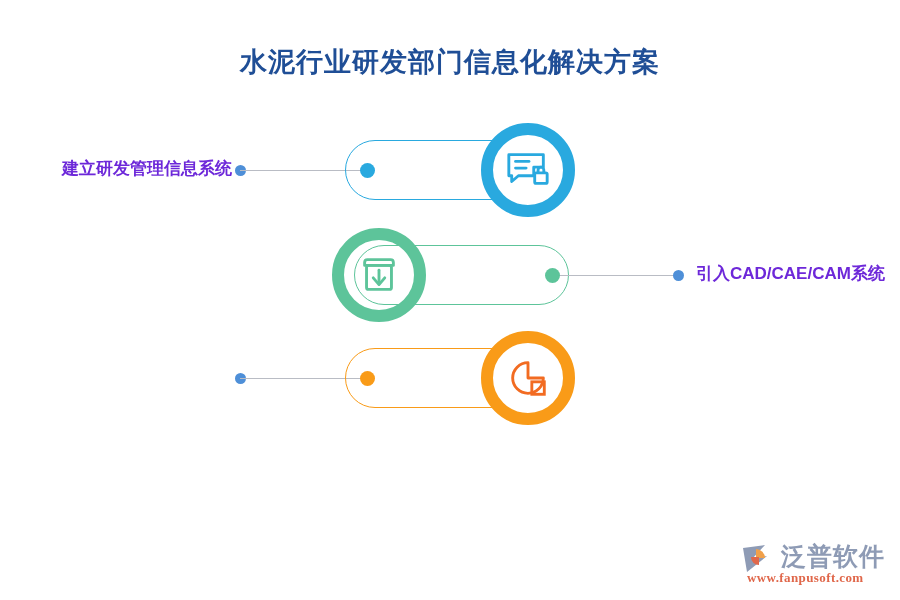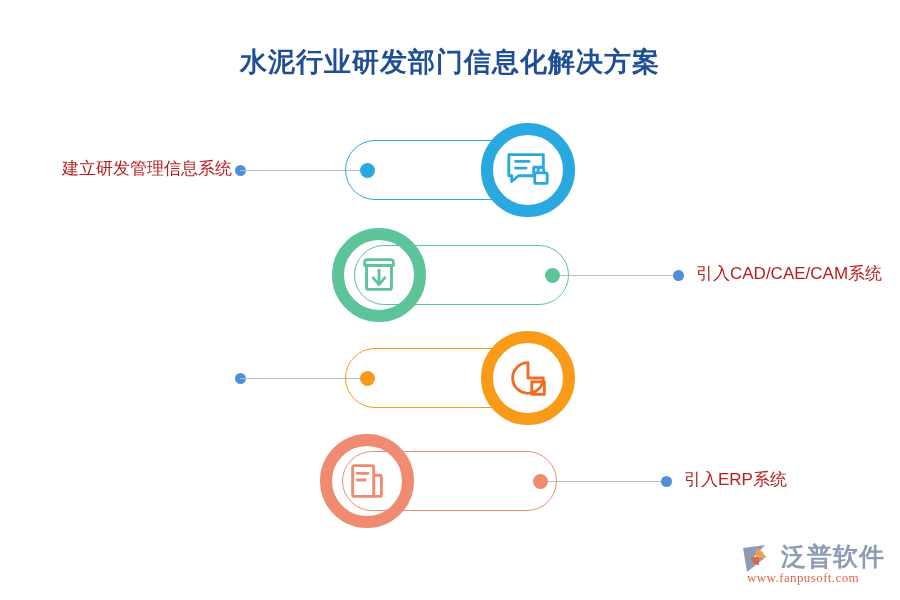--- a/index.html
+++ b/index.html
@@ -110,22 +110,22 @@
     background: #4e8fd8;
   }
   .end-dot-left  { left: 235px; }
   .end-dot-right { left: 661px; }
 
   
   .label {
     position: absolute;
     top: 42px;
     font-size: 17px;
-    font-weight: normal;
-    color: #b91c1c;
+    font-weight: bold;
+    color: #6d28d9;
     white-space: nowrap;
     line-height: 24px;
   }
   .label-left {
     right: 668px;       
     text-align: right;
   }
   .label-right {
     left: 684px;
     text-align: left;
@@ -152,21 +152,21 @@
     font-weight: bold;
     color: #8e9bb5;
     letter-spacing: 1px;
     white-space: nowrap;
   }
   #logo-url {
     position: absolute;
     left: 8px;
     top: 30px;
     font-size: 13px;
-    font-weight: normal;
+    font-weight: bold;
     color: #e0674a;
     letter-spacing: 0.4px;
     white-space: nowrap;
     font-family: "Liberation Serif", "DejaVu Serif", serif;
   }
 </style>
 </head>
 <body>
 
 <div id="canvas">
@@ -221,38 +221,20 @@
 
     <div class="icon-circle circle-at-right" style="border-color:#F99B18;">
 
       <svg width="46" height="46" viewBox="0 0 48 48">
         <path d="M24 8 A16 16 0 1 0 40 24 H24 Z" fill="none" stroke="#F26B21" stroke-width="3" stroke-linejoin="round"></path>
         <rect x="28" y="28" width="13" height="13" fill="none" stroke="#F26B21" stroke-width="3"></rect>
       </svg>
     </div>
   </div>
 
-  <div class="row row-4">
-    <div class="icon-circle circle-at-left" style="border-color:#EE8B70;">
-
-      <svg width="46" height="46" viewBox="0 0 48 48">
-        <rect x="9" y="8" width="22" height="32" rx="2" fill="none" stroke="#EE8B70" stroke-width="3"></rect>
-        <path d="M31 18 H37 a2 2 0 0 1 2 2 V38 a2 2 0 0 1 -2 2 H31" fill="none" stroke="#EE8B70" stroke-width="3" stroke-linejoin="round"></path>
-        <line x1="14" y1="16" x2="25" y2="16" stroke="#EE8B70" stroke-width="3" stroke-linecap="round"></line>
-        <line x1="14" y1="23" x2="22" y2="23" stroke="#EE8B70" stroke-width="3" stroke-linecap="round"></line>
-      </svg>
-    </div>
-
-    <div class="pill pill-left" style="border-color:#EE8B70;"></div>
-    <div class="pill-dot pill-dot-right" style="background:#EE8B70;"></div>
-
-    <div class="connector conn-right"></div>
-    <div class="end-dot end-dot-right"></div>
-    <div class="label label-right">引入ERP系统</div>
-  </div>
 
   <div id="logo">
     <svg id="logo-mark" width="40" height="32" viewBox="0 0 40 32">
       <path d="M4 6 L26 3 L14 16 L28 14 L8 30 Z" fill="#8e9bb5"></path>
       <path d="M17 7 A9 9 0 0 1 26 16 L17 16 Z" fill="#f0a04a"></path>
       <path d="M12 15 A8 8 0 0 0 20 23 L20 15 Z" fill="#e0674a"></path>
     </svg>
     <div id="logo-name">泛普软件</div>
     <div id="logo-url">www.fanpusoft.com</div>
   </div>

